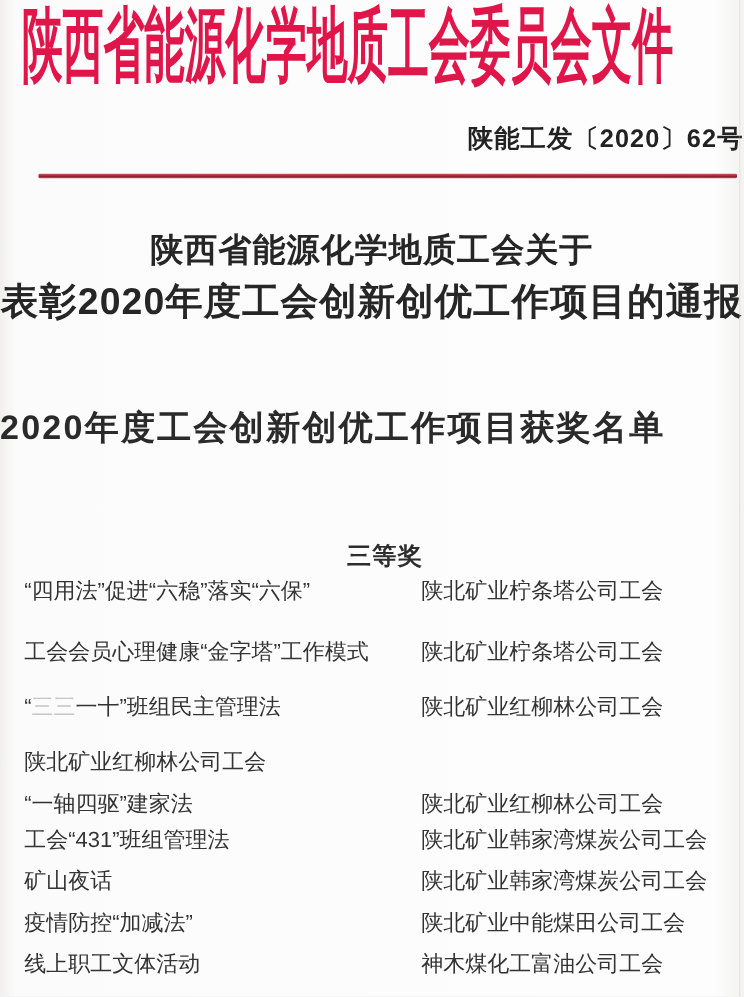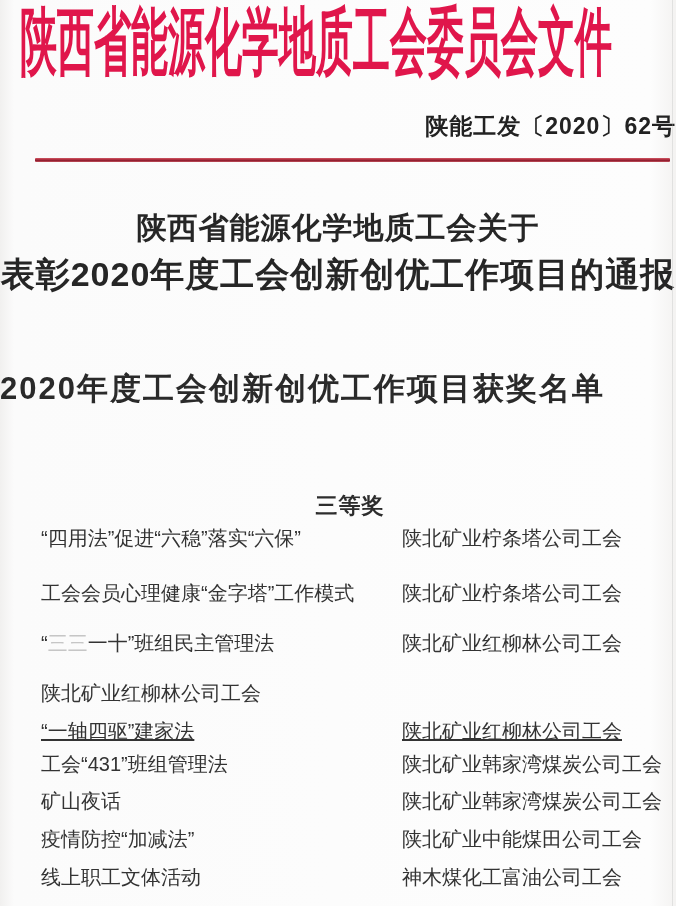--- a/index.html
+++ b/index.html
@@ -60,33 +60,33 @@
   .prize-label{
     position:absolute;top:494px;left:0;width:100%;
     text-align:center;
     font-size:22px;line-height:24px;
     font-weight:600;
     color:#2d2d2d;
     letter-spacing:1px;
     padding-left:12px;
   }
   .awards{
-    position:absolute;top:527px;left:41px;right:8px;
+    position:absolute;top:527px;left:22px;right:8px;
   }
   .award-row{
     display:flex;
     font-size:20px;line-height:22px;
     color:var(--body-text,#333);
   }
   .award-row .project{width:361px;flex:0 0 361px;}
   .award-row .org{flex:1;}
   .award-row:nth-child(2){margin-top:33px;}
   .award-row:nth-child(3){margin-top:28px;align-items:center;}
   .award-row:nth-child(4){margin-top:28px;}
-  .award-row:nth-child(5){margin-top:16px;text-decoration:underline;}
+  .award-row:nth-child(5){margin-top:16px;}
   .award-row:nth-child(6){margin-top:11px;}
   .award-row:nth-child(7){margin-top:15px;}
   .award-row:nth-child(8){margin-top:16px;}
   .award-row:nth-child(9){margin-top:16px;}
   .faded{color:#c6c6c6;}
   .edge-line{
     position:absolute;top:0;right:3px;width:1px;height:100%;
     background:rgba(190,190,190,0.35);
   }
 </style>

